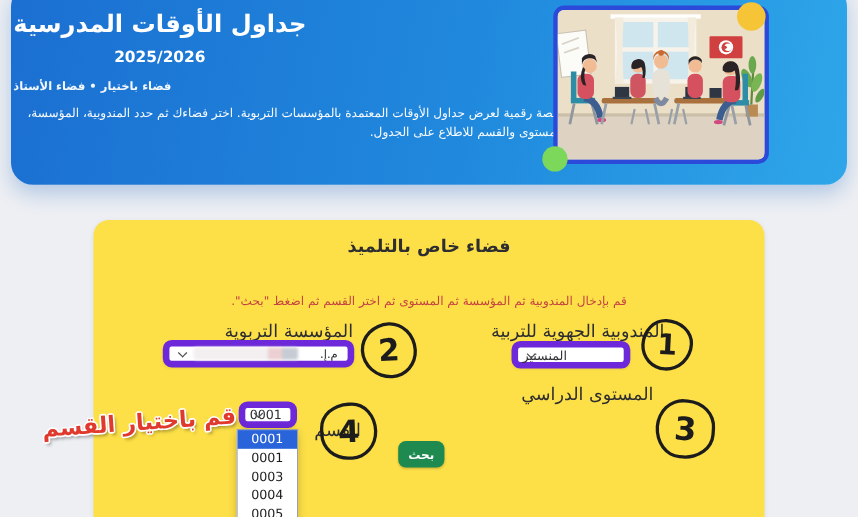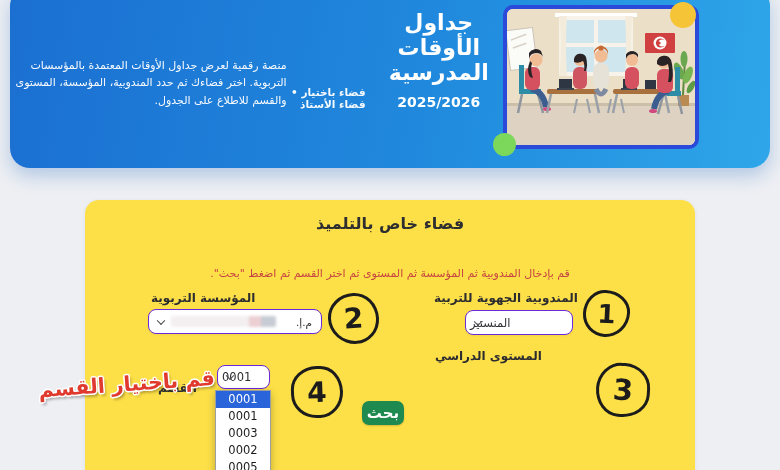--- a/index.html
+++ b/index.html
@@ -5,21 +5,21 @@
   * { margin:0; padding:0; box-sizing:border-box; }
   html,body { background:#e9ebf0; }
   body { font-family:"DejaVu Sans", sans-serif; }
   .frame { position:relative; width:780px; height:470px; overflow:hidden; background:#edeff3; margin:0 auto; }
 
   
   .banner { position:absolute; left:10px; top:-14px; width:760px; height:182px;
     border-radius:20px; background:linear-gradient(100deg,#1b6fd1 0%,#2089dd 55%,#2ea6e9 100%);
     box-shadow:0 8px 18px rgba(30,100,190,.28); }
   .banner-text { position:absolute; top:24px; right:258px; width:500px;
-    display:flex; flex-direction:row; align-items:flex-end; text-align:right; color:#fff; }
+    display:flex; flex-direction:column; align-items:flex-end; text-align:right; color:#fff; }
   .title-block { text-align:center; }
   .b-title { font-size:22px; font-weight:bold; letter-spacing:.2px; }
   .b-year { font-size:14px; font-weight:bold; margin-top:9px; }
   .b-sub { font-size:10.5px; margin-top:13px; color:rgba(255,255,255,.95); font-weight:bold; }
   .b-desc { font-size:11px; margin-top:9px; line-height:1.62; width:100%; color:rgba(255,255,255,.97); }
 
   
   .illus { position:absolute; left:493px; top:19px; width:196px; height:144px;
     border:4px solid #2b4ad9; border-radius:10px; background:#ecdfc7; overflow:hidden; }
   .illus svg { display:block; width:100%; height:100%; }
@@ -28,45 +28,45 @@
   .dot-green { left:483px; top:147px; width:23px; height:23px; background:#7bd85a; }
 
   
   .card { position:absolute; left:85px; top:200px; width:610px; height:322px;
     background:#fde047; border-radius:14px; box-shadow:0 1px 4px rgba(40,50,70,.08); z-index:1; }
   .card-title { position:absolute; top:14px; left:0; width:100%; text-align:center;
     font-size:16px; font-weight:bold; color:#2e2e31; }
   .instruction { position:absolute; top:67px; left:0; width:100%; text-align:center;
     font-size:11px; font-weight:normal; color:#c64343; }
 
-  .flabel { position:absolute; width:170px; text-align:left; font-size:12px; font-weight:bold; color:#2d2d30; }
+  .flabel { position:absolute; width:170px; text-align:right; font-size:16px; font-weight:normal; color:#2d2d30; }
   .lab-delegation { right:91px;  top:91px; }
   .lab-institution{ right:374px; top:91px; }
-  .lab-level      { right:90px;  top:149px; }
+  .lab-level      { right:101px;  top:149px; }
   .lab-class      { right:367px; top:149px;margin-top:32px; }
 
   .ctrl { position:absolute; display:flex; align-items:center; background:#fff;
-    border:1px solid #6d28d9; border-radius:8px; box-shadow:0 1px 2px rgba(0,0,0,.05);
+    border:6px solid #6d28d9; border-radius:8px; box-shadow:0 1px 2px rgba(0,0,0,.05);
     font-size:11.5px; color:#2f2f33; }
   .ctrl .val { flex:1; text-align:left; padding:0 4px; white-space:nowrap; }
   .chev { position:absolute; left:9px; top:50%; width:6px; height:6px;
     border-left:1.6px solid #4a4a4e; border-bottom:1.6px solid #4a4a4e;
     transform:translateY(-70%) rotate(-45deg); }
   .sel-delegation { left:380px; top:110px; width:108px; height:25px; }
   .sel-level      { left:363px; top:167px; width:145px; height:26px; }
   .sel-class      { left:132px; top:165px; width:53px;  height:24px; }
   .inp-institution{ left:63px;  top:109px; width:174px; height:25px; }
   .inp-institution .val { flex:0 0 auto; text-align:right; padding-right:9px; font-size:10.5px; }
   .blur-strip { flex:1; height:11px; margin:0 16px 0 22px; border-radius:2px;
     background:linear-gradient(to left,#c7ccd4 0 15px,#eccfd2 15px 27px,#f3eef0 27px 100%);
     filter:blur(1.6px); }
 
   .search-btn { position:absolute; left:277px; top:201px; width:42px; height:24px;
     background:#1e8a50; color:#fff; border:none; border-radius:7px;
-    font-family:"DejaVu Sans",sans-serif; font-size:15px; font-weight:bold;
+    font-family:"DejaVu Sans",sans-serif; font-size:11px; font-weight:bold;
     box-shadow:0 1px 2px rgba(0,0,0,.18); cursor:pointer; }
 
   
   .dropdown { position:absolute; left:215px; top:390px; width:56px; z-index:5;
     background:#fff; border:1px solid #9f9f9f; box-shadow:0 3px 8px rgba(0,0,0,.25); }
   .dropdown .opt { height:17px; line-height:17px; text-align:center;
     font-size:11.5px; color:#1c1c1f; cursor:pointer; }
   .dropdown .opt.selected { background:#2a64da; color:#fff; }
 
   
@@ -213,21 +213,21 @@
     </div>
 
     <button class="search-btn">بحث</button>
   </main>
 
   <div class="dropdown">
 
   <div class="opt selected">0001</div>
       <div class="opt">0001</div>
       <div class="opt">0003</div>
-      <div class="opt">0002</div>
+      <div class="opt">0004</div>
       <div class="opt">0005</div>
     </div>
 
   <div class="badge badge-1">1</div>
   <div class="badge badge-2">2</div>
   <div class="badge badge-3">3</div>
   <div class="badge badge-4">4</div>
 
   <div class="watermark">قم باختيار القسم</div>
 

